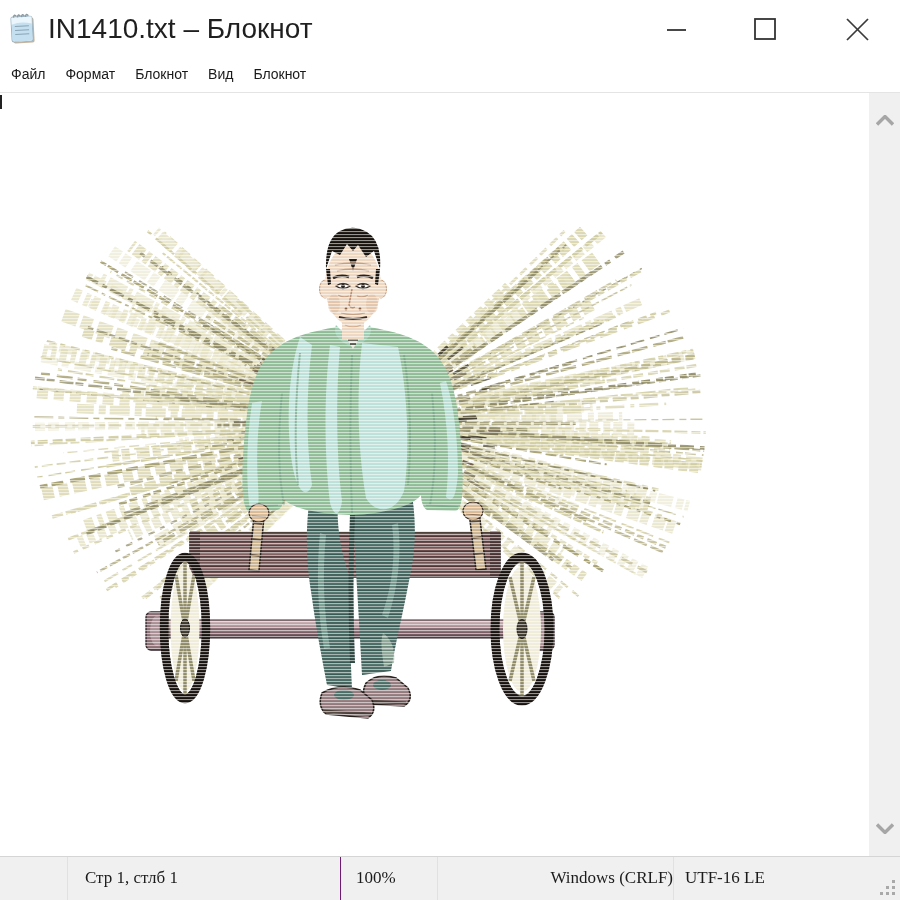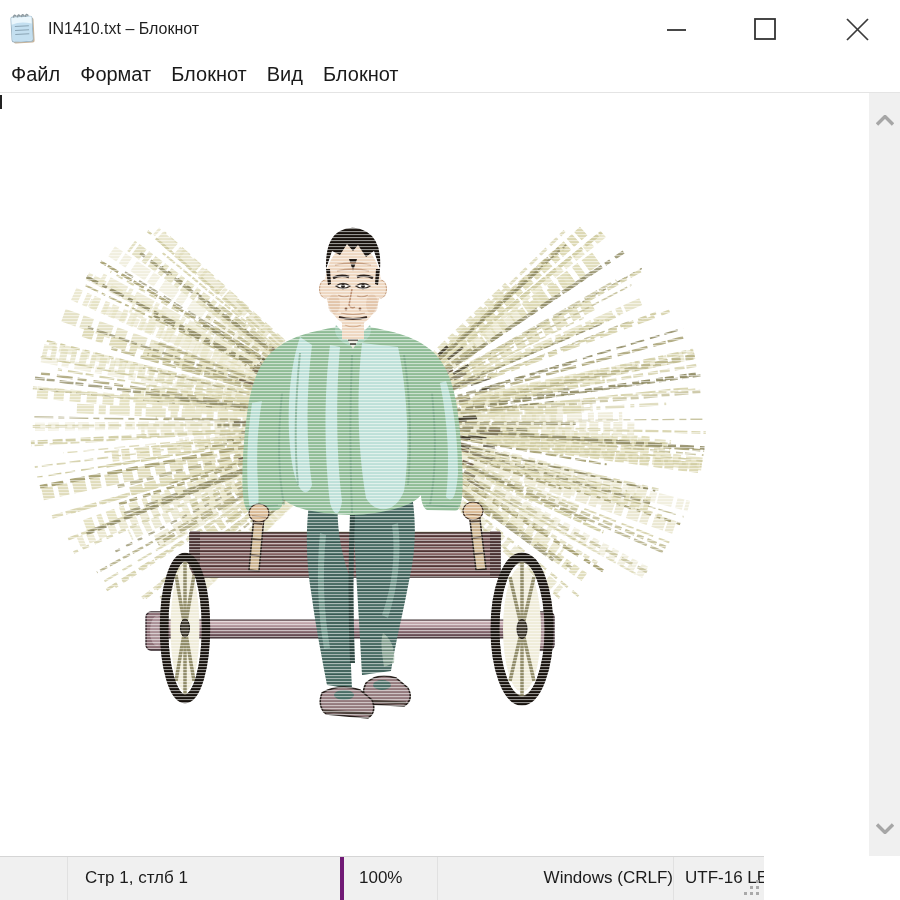--- a/index.html
+++ b/index.html
@@ -2,46 +2,46 @@
 <html><head>
 <meta charset="utf-8">
 <style>
   html,body{margin:0;padding:0;background:#fff;}
   #app{position:relative;width:900px;height:900px;background:#fff;overflow:hidden;
        font-family:"Liberation Sans","DejaVu Sans",sans-serif;color:#1b1b1b;}
   
   #titlebar{position:absolute;left:0;top:0;width:900px;height:58px;background:#fff;}
   #app-icon{position:absolute;left:8px;top:12px;width:32px;height:34px;}
   #title-text{position:absolute;left:48px;top:0;height:58px;line-height:58px;
-              font-size:16px;color:#1f1f1f;white-space:nowrap;}
+              font-size:28px;color:#1f1f1f;white-space:nowrap;}
   .win-btn{position:absolute;top:8px;width:38px;height:42px;display:flex;
            align-items:center;justify-content:center;background:transparent;border:none;cursor:default;}
   #btn-min{left:657px;} #btn-max{left:746px;} #btn-close{left:838px;}
   
   #menubar{position:absolute;left:0;top:58px;width:900px;height:34px;background:#fff;
            border-bottom:1px solid #e4e4e4;display:flex;align-items:center;}
-  .menu-item{font-size:20px;color:#1a1a1a;padding:0 10px;height:34px;line-height:32px;}
+  .menu-item{font-size:14px;color:#1a1a1a;padding:0 10px;height:34px;line-height:32px;}
   .menu-item:first-child{margin-left:1px;}
   
   #content{position:absolute;left:0;top:93px;width:869px;height:763px;background:#fff;overflow:hidden;}
   #caret{position:absolute;left:0;top:2px;width:2px;height:14px;background:#222;}
   #illustration{position:absolute;left:0;top:0;}
   
   #vscroll{position:absolute;right:0;top:93px;width:31px;height:763px;background:#f0f0f0;}
   .scroll-arrow{position:absolute;left:0;width:31px;height:31px;display:flex;align-items:center;justify-content:center;}
   #scroll-up{top:12px;} #scroll-down{bottom:12px;}
   
-  #statusbar{position:absolute;left:0;top:856px;width:764px;height:44px;background:#f0f0f0;
-             border-top:1px solid #d5d5d5;display:flex;font-size:17px;box-sizing:border-box;}
+  #statusbar{position:absolute;left:0;top:856px;width:900px;height:44px;background:#f0f0f0;
+             border-top:1px solid #d5d5d5;display:flex;font-size:17px;box-sizing:border-box;font-family:Liberation Serif, serif;}
   .sb-cell{height:100%;line-height:42px;box-sizing:border-box;white-space:nowrap;overflow:hidden;}
   #sb-blank{width:67px;}
   #sb-cursor{width:273px;border-left:1px solid #e1e1e1;padding-left:17px;}
-  #sb-zoom{width:97px;border-left:4px solid #701a75;padding-left:15px;}
+  #sb-zoom{width:97px;border-left:1px solid #701a75;padding-left:15px;}
   #sb-eol{width:236px;border-left:1px solid #e1e1e1;padding-left:13px;text-align:right;}
-  #sb-enc{flex:1;border-left:1px solid #e1e1e1;padding-left:11px;position:relative;text-align:right;}
+  #sb-enc{flex:1;border-left:1px solid #e1e1e1;padding-left:11px;position:relative;}
   #resize-grip{position:absolute;right:3px;bottom:3px;}
 </style>
 </head>
 <body>
 
 <div id="app">
 
   <div id="titlebar">
     <svg id="app-icon" viewBox="0 0 32 34">
       <g transform="rotate(-3 16 17)">

